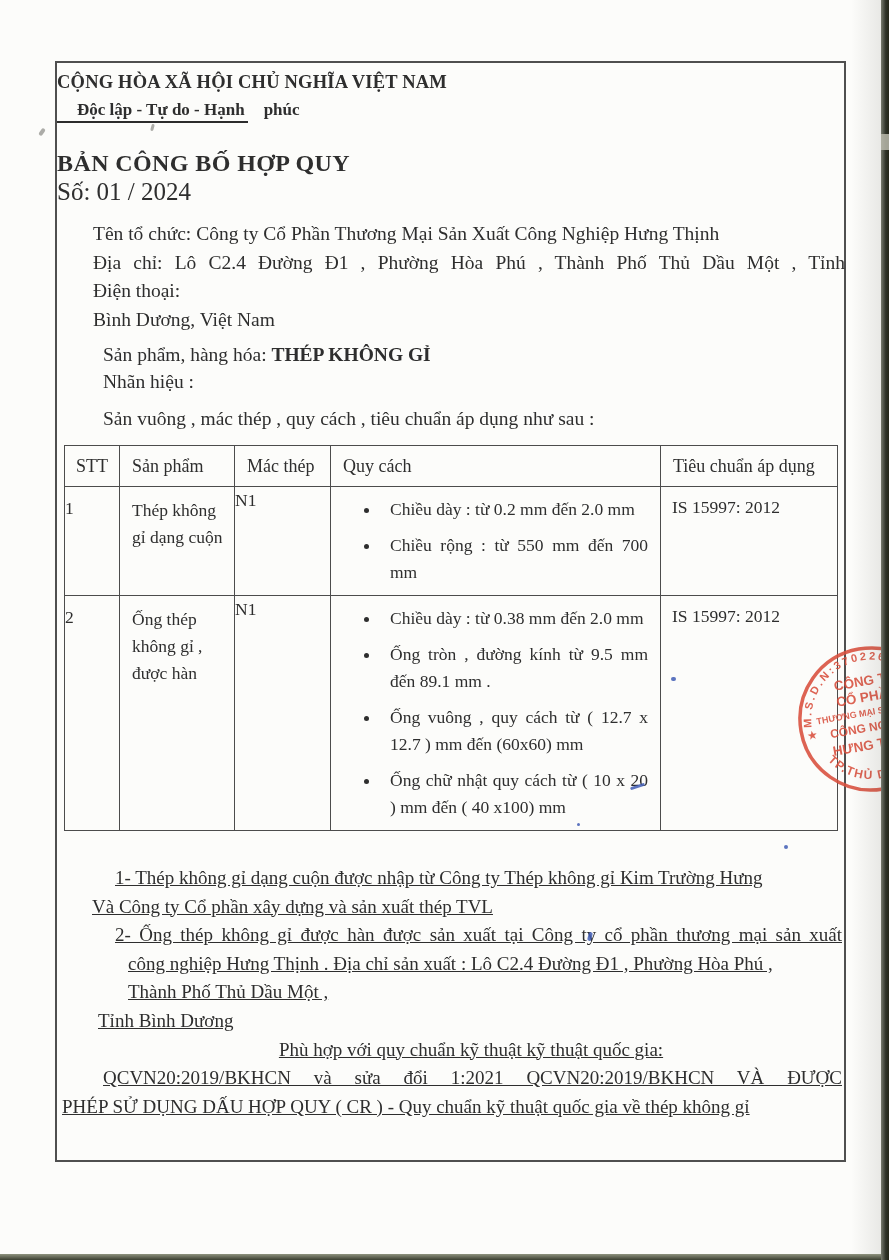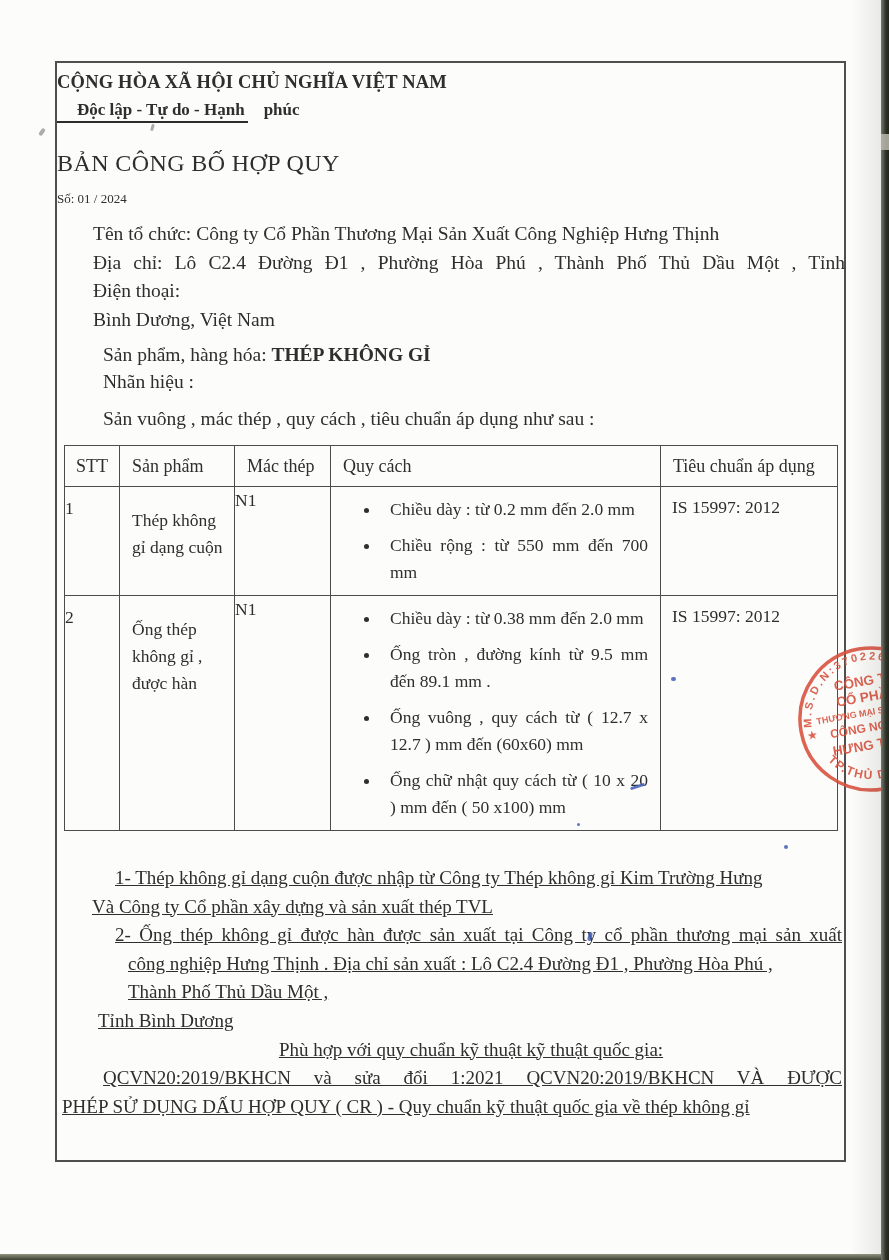--- a/index.html
+++ b/index.html
@@ -13,38 +13,38 @@
   .frame {
     position:absolute; left:55px; top:61px; width:791px; height:1101px;
     border:2px solid #4f4f4f; background:transparent;
   }
   
   .doc-header { text-align:left; padding-top:7px; }
   .national-title { font-size:18.5px; font-weight:bold; letter-spacing:.2px; line-height:24px; }
   .motto { font-size:17px; font-weight:bold; margin-top:5px; line-height:22px; }
   .motto-u { border-bottom:2px solid #2c2c2c; padding:0 3px 2px 20px; }
   .motto-t { padding-left:5px;margin-left:11px; }
-  .doc-title { font-size:24px; font-weight:normal; margin-top:27px; letter-spacing:.4px; line-height:30px; }
-  .doc-number { font-size:13px; margin-top:9px; line-height:24px; }
+  .doc-title { font-size:24px; font-weight:bold; margin-top:27px; letter-spacing:.4px; line-height:30px; }
+  .doc-number { font-size:25px; margin-top:2px; line-height:24px; }
   
   .org { position:absolute; left:36px; top:157px; width:752px; font-size:19.5px; line-height:28.5px; }
   .product-block { position:absolute; left:46px; top:278px; width:742px; font-size:19.5px; line-height:27px; }
   .bold { font-weight:bold; }
   .intro-line { position:absolute; left:46px; top:342px; width:742px; font-size:19.5px; line-height:27px; }
   .fill { text-align:justify; text-align-last:justify; }
   
   table.spec {
     position:absolute; left:7px; top:382px; width:773px;
     border-collapse:collapse; table-layout:fixed; font-size:17.5px;
   }
   table.spec th, table.spec td { border:1.5px solid #4c4c4c; vertical-align:top; font-weight:normal; text-align:left; }
   table.spec th { height:41px; vertical-align:middle; padding-left:12px; font-size:18px; }
   table.spec th.c { text-align:center; padding-left:0; }
   td.stt { text-align:center; padding-top:11px; }
-  td.sp  { padding:20px 8px 0 12px; text-align:justify; line-height:27px; }
+  td.sp  { padding:10px 8px 0 12px; text-align:justify; line-height:27px; }
   td.mt  { text-align:center; padding-top:3px; }
   td.qc  { padding:9px 12px 0 0; }
   td.qc ul { list-style:disc outside; margin-left:50px; }
   td.qc li { padding-left:9px; margin-bottom:9px; line-height:27px; text-align:justify; }
   td.tc  { padding:10px 6px 0 11px; }
   tr.r1 > td { height:100px; }
   tr.r2 > td { height:232px; }
   
   .notes { position:absolute; left:5px; top:801px; width:780px; font-size:19px; line-height:28.6px;text-decoration:underline; }
   .n-item   { padding-left:53px; }
@@ -128,21 +128,21 @@
       </tr>
       <tr class="r2">
         <td class="stt">2</td>
         <td class="sp">Ống thép không gỉ , được hàn</td>
         <td class="mt">N1</td>
         <td class="qc">
           <ul>
             <li>Chiều dày : từ 0.38 mm đến 2.0 mm</li>
             <li>Ống tròn , đường kính từ 9.5 mm đến 89.1 mm .</li>
             <li>Ống vuông , quy cách từ ( 12.7 x 12.7 ) mm đến (60x60) mm</li>
-            <li>Ống chữ nhật quy cách từ ( 10 x 20 ) mm đến ( 50 x100) mm</li>
+            <li>Ống chữ nhật quy cách từ ( 10 x 20 ) mm đến ( 40 x100) mm</li>
           </ul>
         </td>
         <td class="tc">IS 15997: 2012</td>
       </tr>
     </tbody>
       </table>
 
     <div class="notes">
       <div class="n-item">1-  Thép không gỉ dạng cuộn được nhập từ Công ty Thép không gỉ Kim Trường Hưng</div>
       <div class="n-hang0">Và Công ty Cổ phần xây dựng và sản xuất thép TVL</div>

